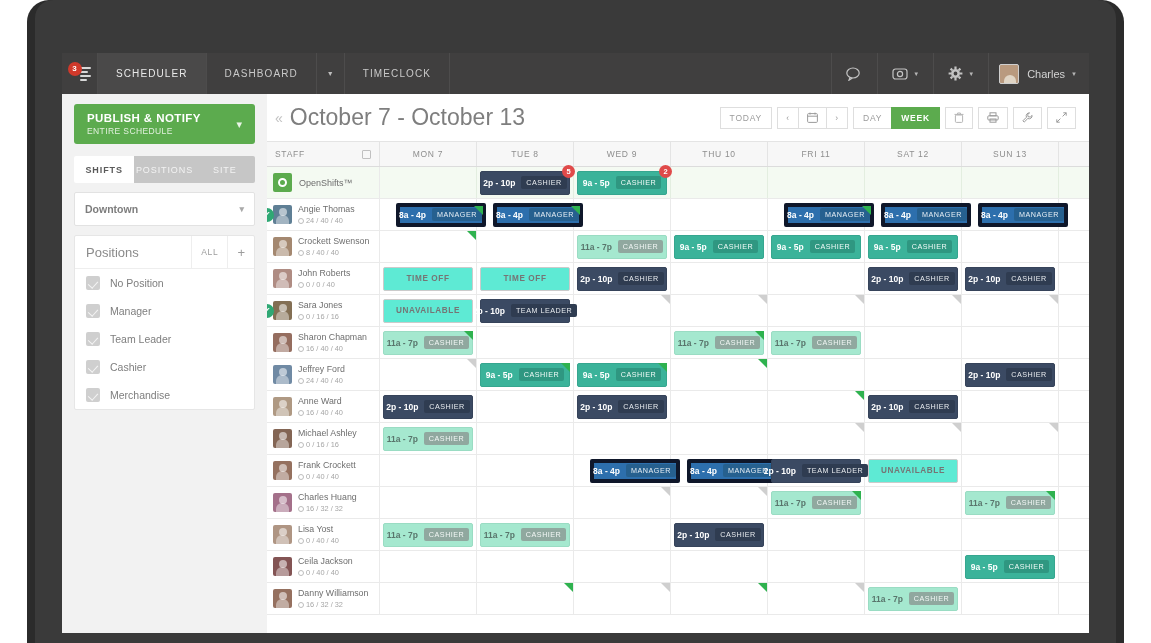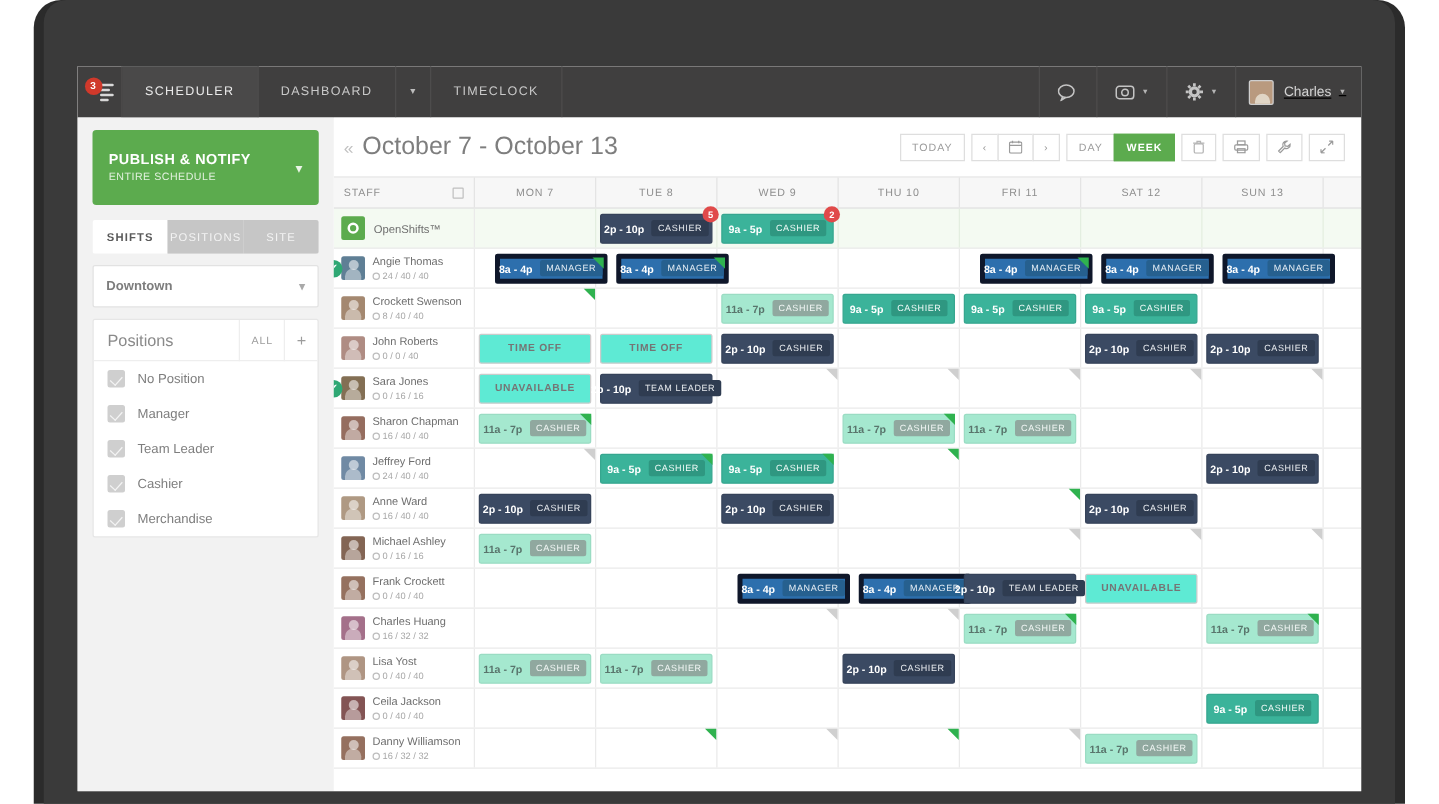--- a/index.html
+++ b/index.html
@@ -66,39 +66,39 @@
     border-right: 1px solid #4d4c4c; color: #bdbdbd; font-size: 7px;
   }
   #nav-spacer { flex: 1; }
   .navicon {
     display: flex; align-items: center; justify-content: center;
     padding: 0 14px; border-left: 1px solid #4d4c4c;
     color: #c4c4c4; cursor: pointer;
   }
   .navicon .mini-caret { font-size: 6px; margin-left: 5px; color: #b5b5b5; }
   #nav-user { display: flex; align-items: center; padding: 0 12px 0 10px;
-    border-left: 1px solid #4d4c4c; cursor: pointer; text-decoration: underline; }
+    border-left: 1px solid #4d4c4c; cursor: pointer; }
   #nav-user .av {
     width: 20px; height: 20px; border-radius: 2px; background: #b99a7f;
     border: 1px solid #cfcfcf; overflow: hidden; position: relative;
   }
   #nav-user .av::after{
     content:""; position:absolute; left:4px; top:10px; width:12px; height:11px;
     background:#e0d5c5; border-radius:6px 6px 0 0;
   }
   #nav-user .nm { color: #d3d3d3; font-size: 11px; margin-left: 8px; }
   #nav-user .mini-caret { font-size: 6px; margin-left: 6px; color: #b5b5b5; }
 
   
   #sidebar {
     position: absolute; left: 0; top: 41px; width: 205px; height: 539px;
     background: #f2f2f2; padding: 10px 12px;
   }
   #publish-btn {
-    background: #5cab4e; border-radius: 3px; height: 60px;
+    background: #5cab4e; border-radius: 3px; height: 40px;
     display: flex; align-items: center; justify-content: space-between;
     padding: 0 13px; cursor: pointer;
   }
   #publish-btn .t1 { color: #ffffff; font-size: 11.5px; font-weight: bold; letter-spacing: .4px; }
   #publish-btn .t2 { color: #e2f1de; font-size: 8.5px; letter-spacing: .4px; margin-top: 2px; }
   #publish-btn .chev { color: #eaf5e7; font-size: 11px; }
   #tabs { display: flex; margin-top: 12px; height: 27px; border-radius: 2px; overflow: hidden; }
   .tab {
     flex: 1; display: flex; align-items: center; justify-content: center;
     font-size: 9px; letter-spacing: .9px; cursor: pointer;
@@ -139,21 +139,21 @@
   }
   .pos-label { font-size: 10.5px; color: #7e7e7e; margin-left: 10px; }
 
   
   #main {
     position: absolute; left: 205px; top: 41px; width: 822px; height: 539px;
     background: #ffffff;
   }
   #dateheader { height: 47px; display: flex; align-items: center; padding: 0 13px 0 0; }
   #dateheader .back { color: #c2c2c2; font-size: 14px; padding: 0 7px 0 8px; cursor: pointer; }
-  #date-title { font-size: 20px; color: #7e7e7e; font-weight: normal; flex: 1; }
+  #date-title { font-size: 23px; color: #7e7e7e; font-weight: normal; flex: 1; }
   .tbgroup { display: flex; margin-left: 7px; }
   .tbtn {
     height: 22px; min-width: 22px; background: #fff; border: 1px solid #dedede;
     display: flex; align-items: center; justify-content: center;
     font-size: 8.5px; color: #9b9b9b; letter-spacing: .8px; padding: 0 8px; cursor: pointer;
     margin-left: -1px;
   }
   .tbtn.wide { padding: 0 9px; }
   .tbtn.green { background: #5cab4e; border-color: #5cab4e; color: #fff; font-weight: bold; }
   .tbtn svg { display: block; }

